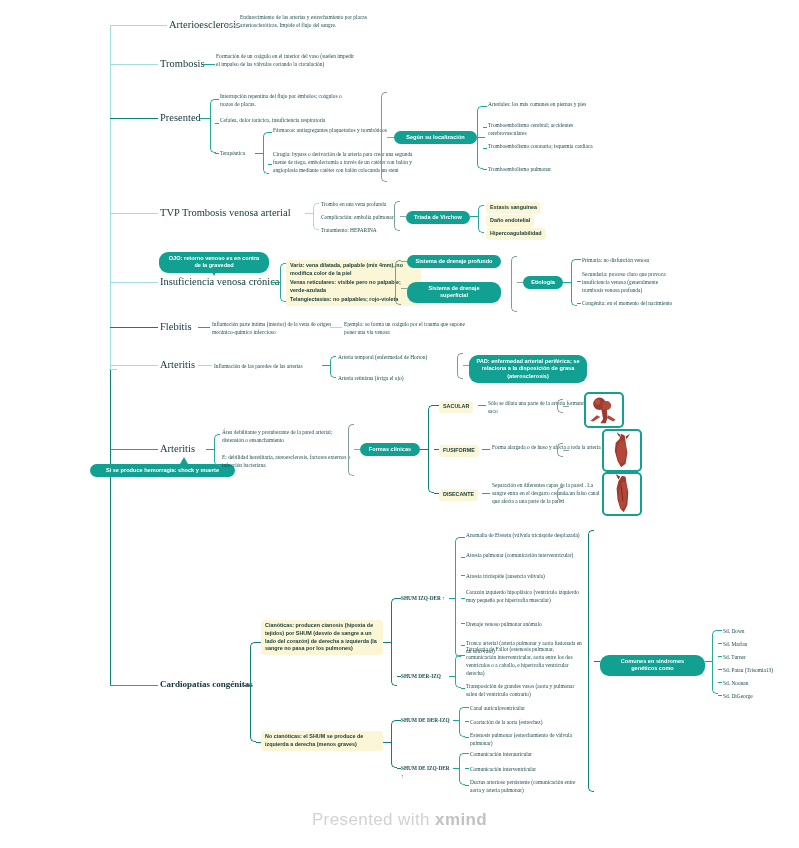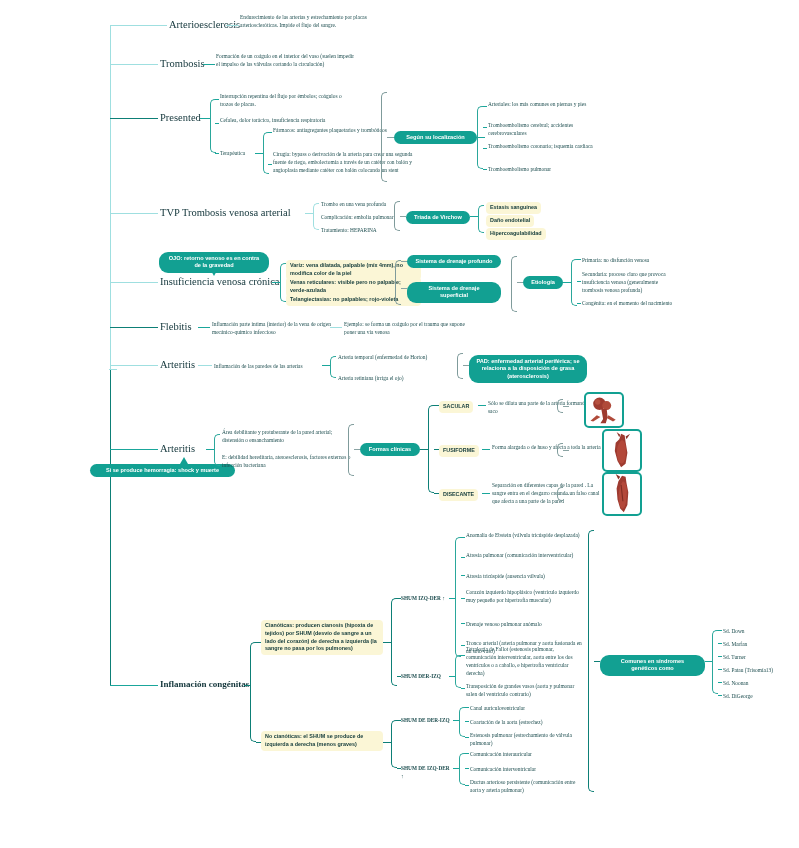--- a/index.html
+++ b/index.html
@@ -273,21 +273,21 @@
   <div class="imgframe" style="left:602px; top:472px; width:40px; height:44px;">
     <svg viewBox="0 0 40 44" preserveAspectRatio="none">
       <path d="M20 2 L16 8 L14 16 L15 28 L18 38 L22 42 L26 34 L27 20 L25 10 L24 3 Z" fill="#9e3b30"></path>
       <path d="M21 8 C16 14 15 26 18 36 C21 41 24 37 25 26 C26 15 25 10 21 8 Z" fill="#b3483a"></path>
       <path d="M19 12 L21 30" stroke="#7d2b22" stroke-width="1.2" fill="none"></path>
       <path d="M18 3 L13 0 L16 6 Z" fill="#8e3228"></path>
     </svg>
   </div>
 
   <div class="ln h" style="left:110px; top:685px; width:48px;"></div>
-  <div class="lvl1" style="left:160px; top:679px; font-size:9px; font-weight:bold;">Inflamación congénitas</div>
+  <div class="lvl1" style="left:160px; top:679px; font-size:9px; font-weight:bold;">Cardiopatías congénitas</div>
   <div class="ln h dark" style="left:244px; top:685px; width:6px;"></div>
   <div class="brk dark" style="left:250px; top:642px; height:100px;"></div>
 
   <div class="ln h dark" style="left:256px; top:642px; width:5px;"></div>
   <div class="hl" style="left:261px; top:620px; width:122px;">Cianóticas: producen cianosis (hipoxia de tejidos) por SHUM (desvío de sangre a un lado del corazón) de derecha a izquierda (la sangre no pasa por los pulmones)</div>
   <div class="ln h dark" style="left:383px; top:642px; width:8px;"></div>
   <div class="brk dark" style="left:391px; top:598px; height:88px;"></div>
 
   <div class="ln h dark" style="left:397px; top:598px; width:4px;"></div>
   <div class="txt" style="left:401px; top:595px; width:48px; font-weight:bold; font-size:5.3px;">SHUM IZQ-DER ↑</div>
@@ -353,14 +353,18 @@
   <div class="txt" style="left:723px; top:640px; font-size:5.4px;">Sd. Marfan</div>
   <div class="ln h" style="left:718px; top:656px; width:4px;"></div>
   <div class="txt" style="left:723px; top:653px; font-size:5.4px;">Sd. Turner</div>
   <div class="ln h" style="left:718px; top:669px; width:4px;"></div>
   <div class="txt" style="left:723px; top:666px; font-size:5.4px;">Sd. Patau (Trisomía13)</div>
   <div class="ln h" style="left:718px; top:682px; width:4px;"></div>
   <div class="txt" style="left:723px; top:679px; font-size:5.4px;">Sd. Noonan</div>
   <div class="ln h" style="left:718px; top:695px; width:4px;"></div>
   <div class="txt" style="left:723px; top:692px; font-size:5.4px;">Sd. DiGeorge</div>
 
+  <div class="footer">
+    <span>Presented with</span>
+    <b>xmind</b>
+  </div>
 
 </div>
 
 </body></html>

